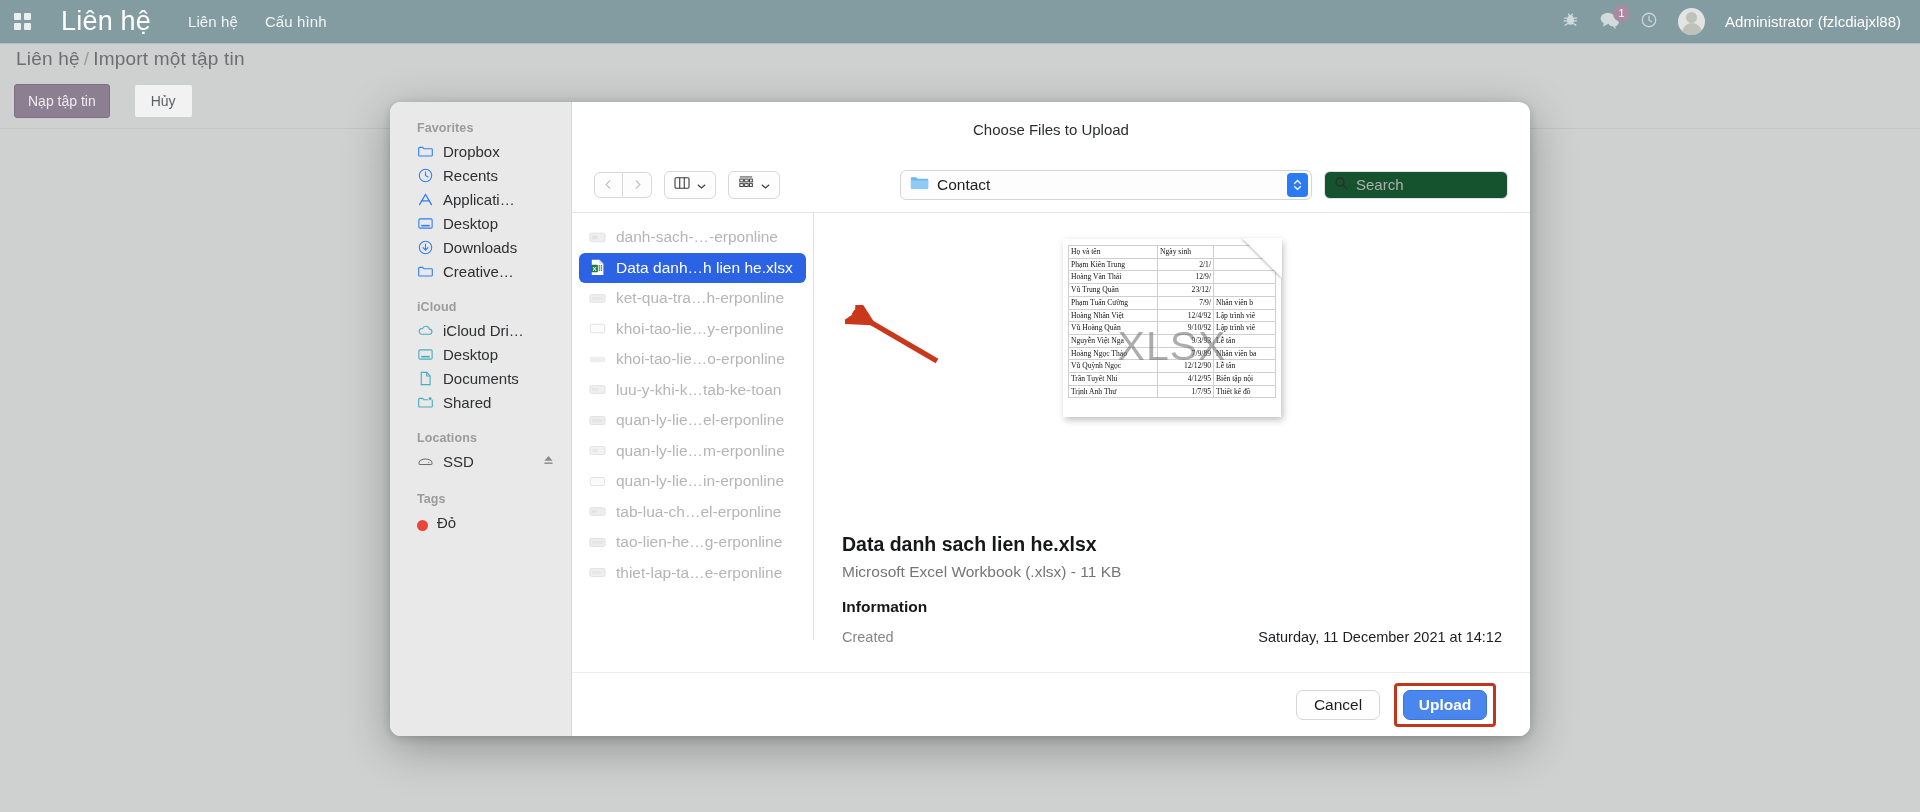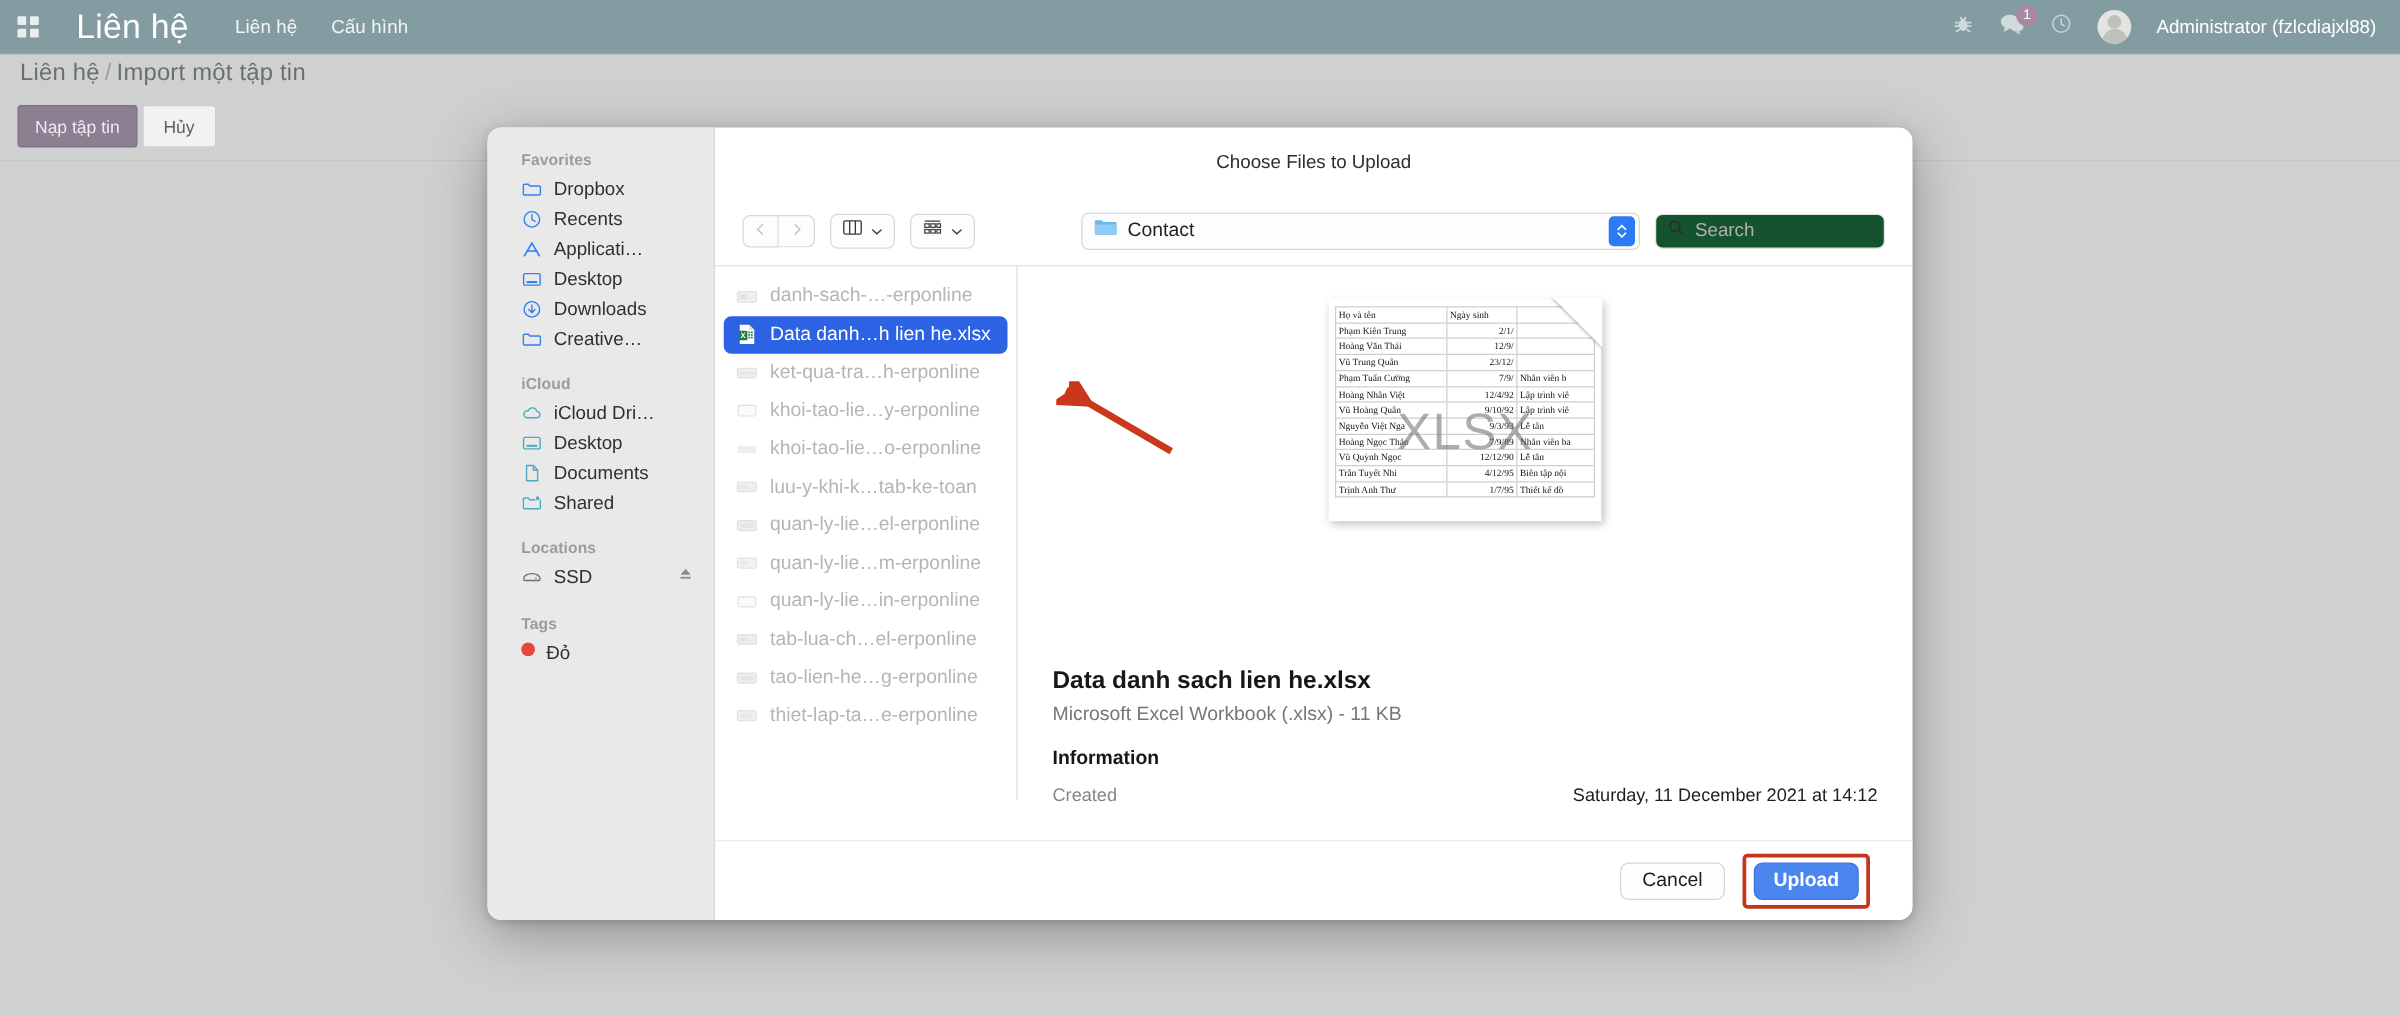--- a/index.html
+++ b/index.html
@@ -68,21 +68,21 @@
     background: #bfc1bd; bottom: 0px; left: 3.5px;
   }
   .user-name { font-size: 15px; color: #ffffff; }
 
   
   .breadcrumb {
     position: absolute; top: 48px; left: 16px;
     font-size: 19px; color: #6c6f71; letter-spacing: .2px;
   }
   .breadcrumb .sep { color: #9a9d9f; padding: 0 4px; }
-  .action-row { position: absolute; top: 84px; left: 14px; display: flex; gap: 4px; }
+  .action-row { position: absolute; top: 84px; left: 14px; display: flex; gap: 24px; }
   .btn-primary {
     background: #8d7f92; color: #efeaf1;
     border: 1px solid #7d7083;
     font-size: 14px; padding: 8px 13px; border-radius: 3px;
     cursor: pointer;
   }
   .btn-secondary {
     background: #f2f2f2; color: #5d6062;
     border: 1px solid #cfcfcf;
     font-size: 14px; padding: 8px 16px; border-radius: 3px;
@@ -114,21 +114,21 @@
     border-right: 1px solid #d7d7d7;
     padding-top: 12px;
     overflow: hidden;
     position: relative;
   }
   .sb-head {
     font-size: 12.5px; font-weight: bold; color: #9b9b9b;
     padding: 7px 0 4px 27px; letter-spacing: .1px;
   }
   .sb-item {
-    display: flex; align-items: flex-start; gap: 9px;
+    display: flex; align-items: flex-end; gap: 9px;
     padding: 3.5px 0 3.5px 27px;
     font-size: 15px; color: #2f3032;
     cursor: default; position: relative;
   }
   .sb-item .eject {
     position: absolute; right: 16px; top: 50%; transform: translateY(-50%);
   }
   .sb-icon { width: 17px; height: 17px; flex: 0 0 17px; display: block; }
   .tag-dot { width: 11px; height: 11px; border-radius: 50%; background: #e8453c; }
 
@@ -151,21 +151,21 @@
   }
   .nav-btn:first-child { border-radius: 6px 0 0 6px; }
   .nav-btn:last-child { border-radius: 0 6px 6px 0; border-left: none; }
   .seg-btn {
     height: 28px; border: 1px solid #d8d8d8; background: #fdfdfd;
     border-radius: 6px; display: flex; align-items: center;
     gap: 7px; padding: 0 9px; cursor: pointer;
   }
   .path-popup {
     flex: 1; max-width: 452px; height: 30px;
-    margin-left: 73px;
+    margin-left: 108px;
     border: 1px solid #d5d5d5; border-radius: 6px;
     background: #fdfdfd;
     display: flex; align-items: center; gap: 8px;
     padding-left: 9px; padding-right: 3px; cursor: pointer;
     position: relative;
   }
   .path-label { font-size: 15.5px; color: #222; }
   .stepper {
     position: absolute; right: 3px; top: 50%; transform: translateY(-50%);
     width: 21px; height: 24px; border-radius: 4px;

